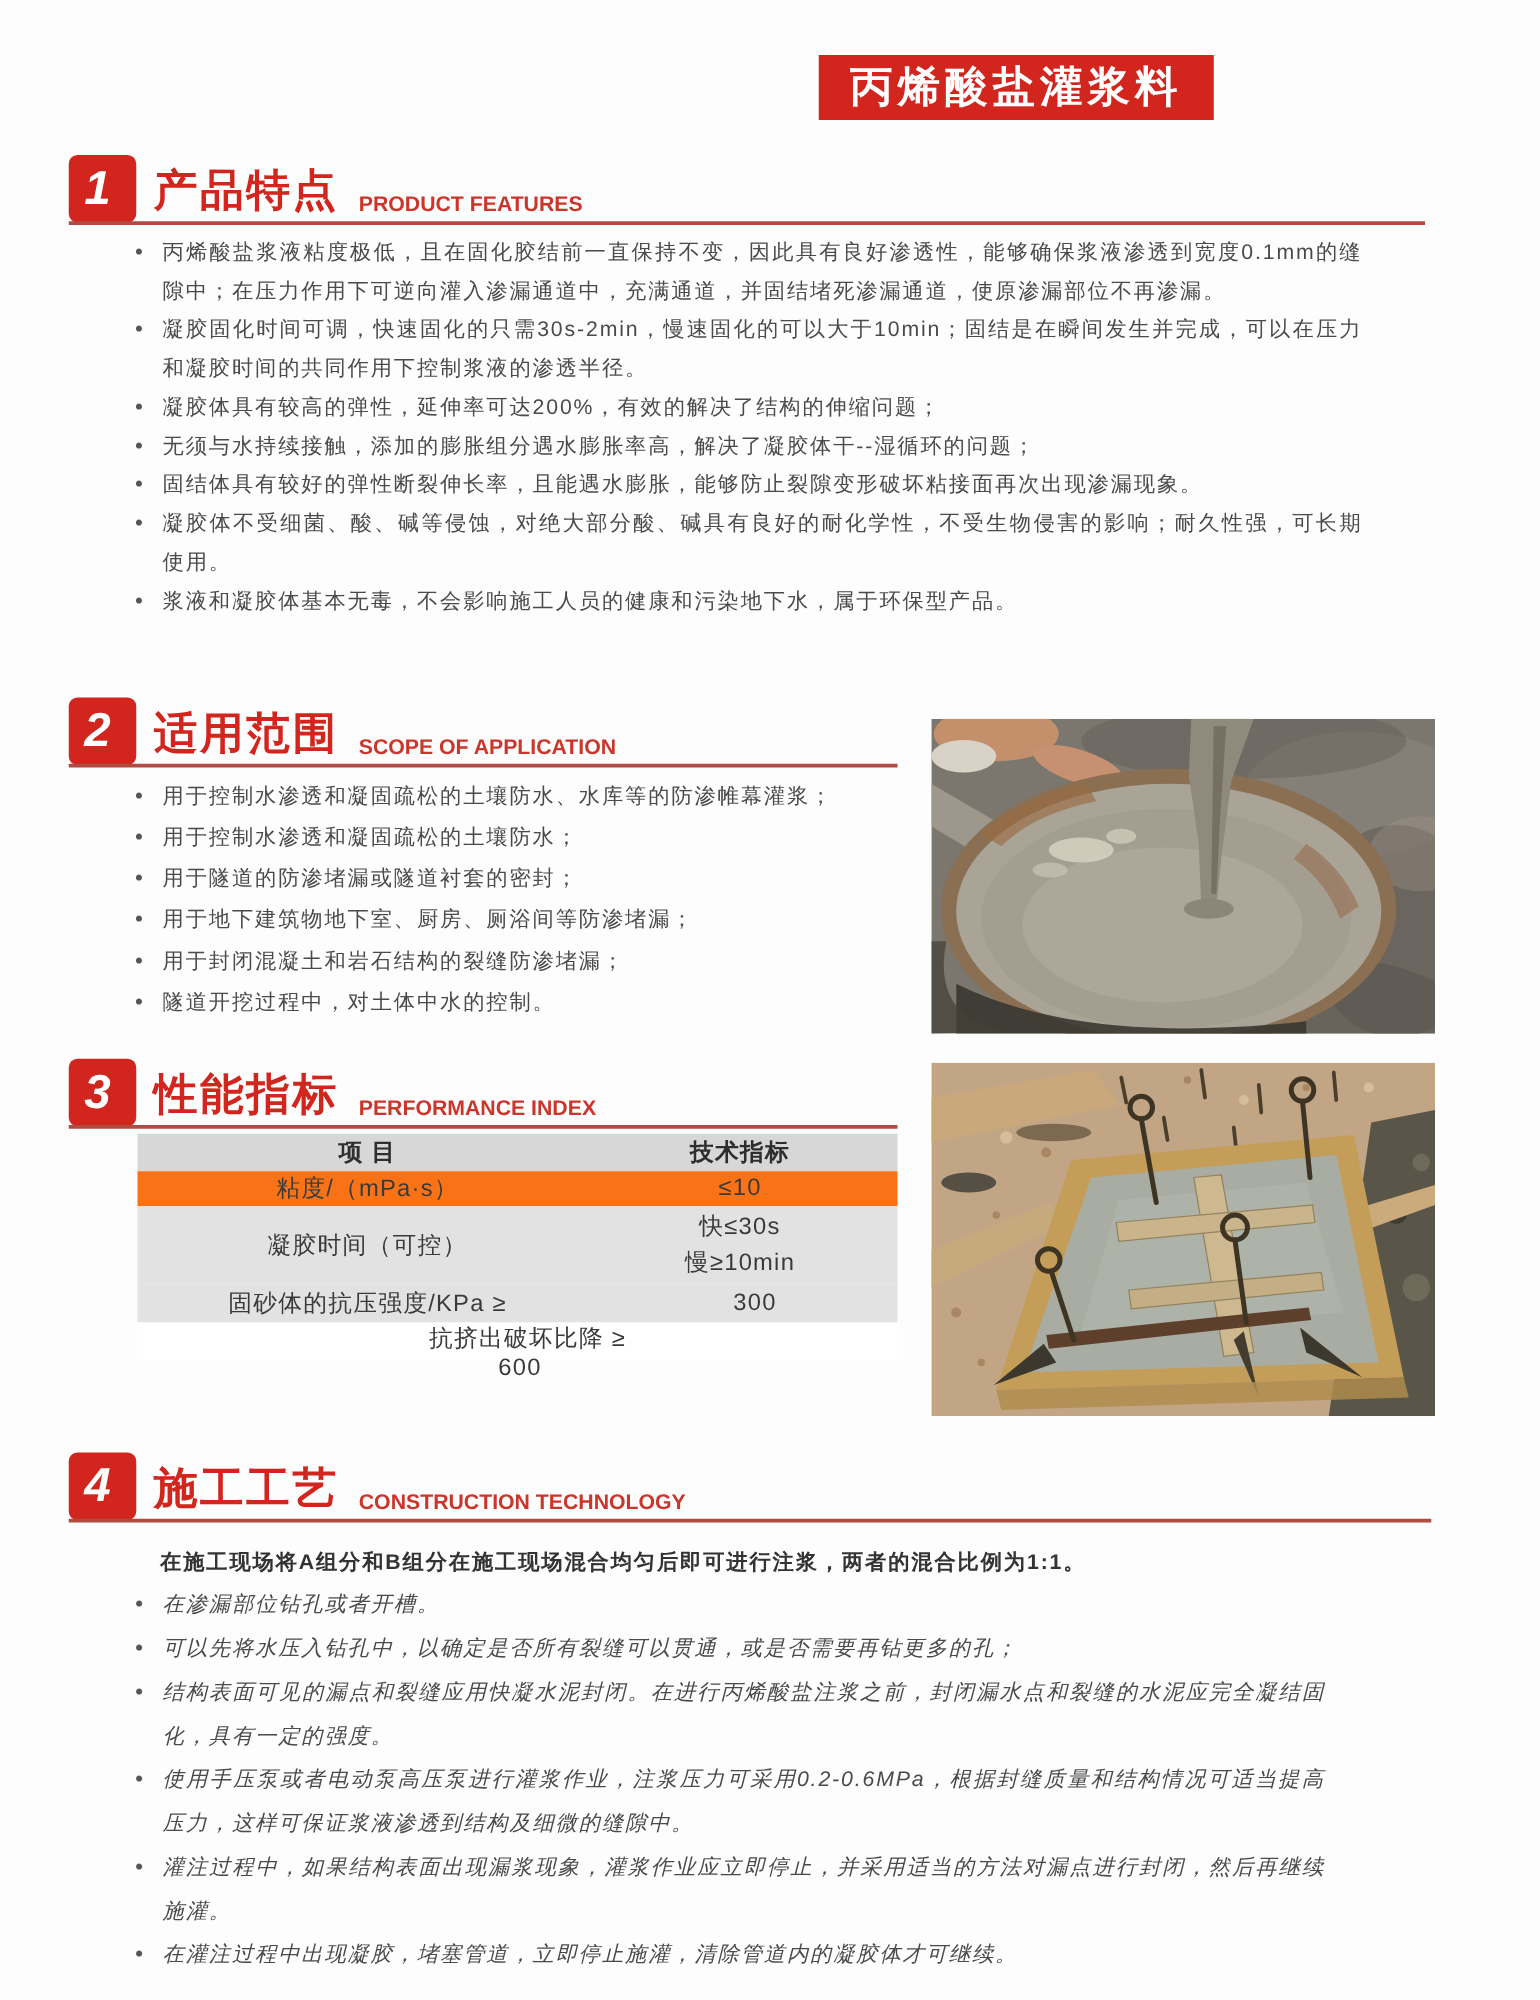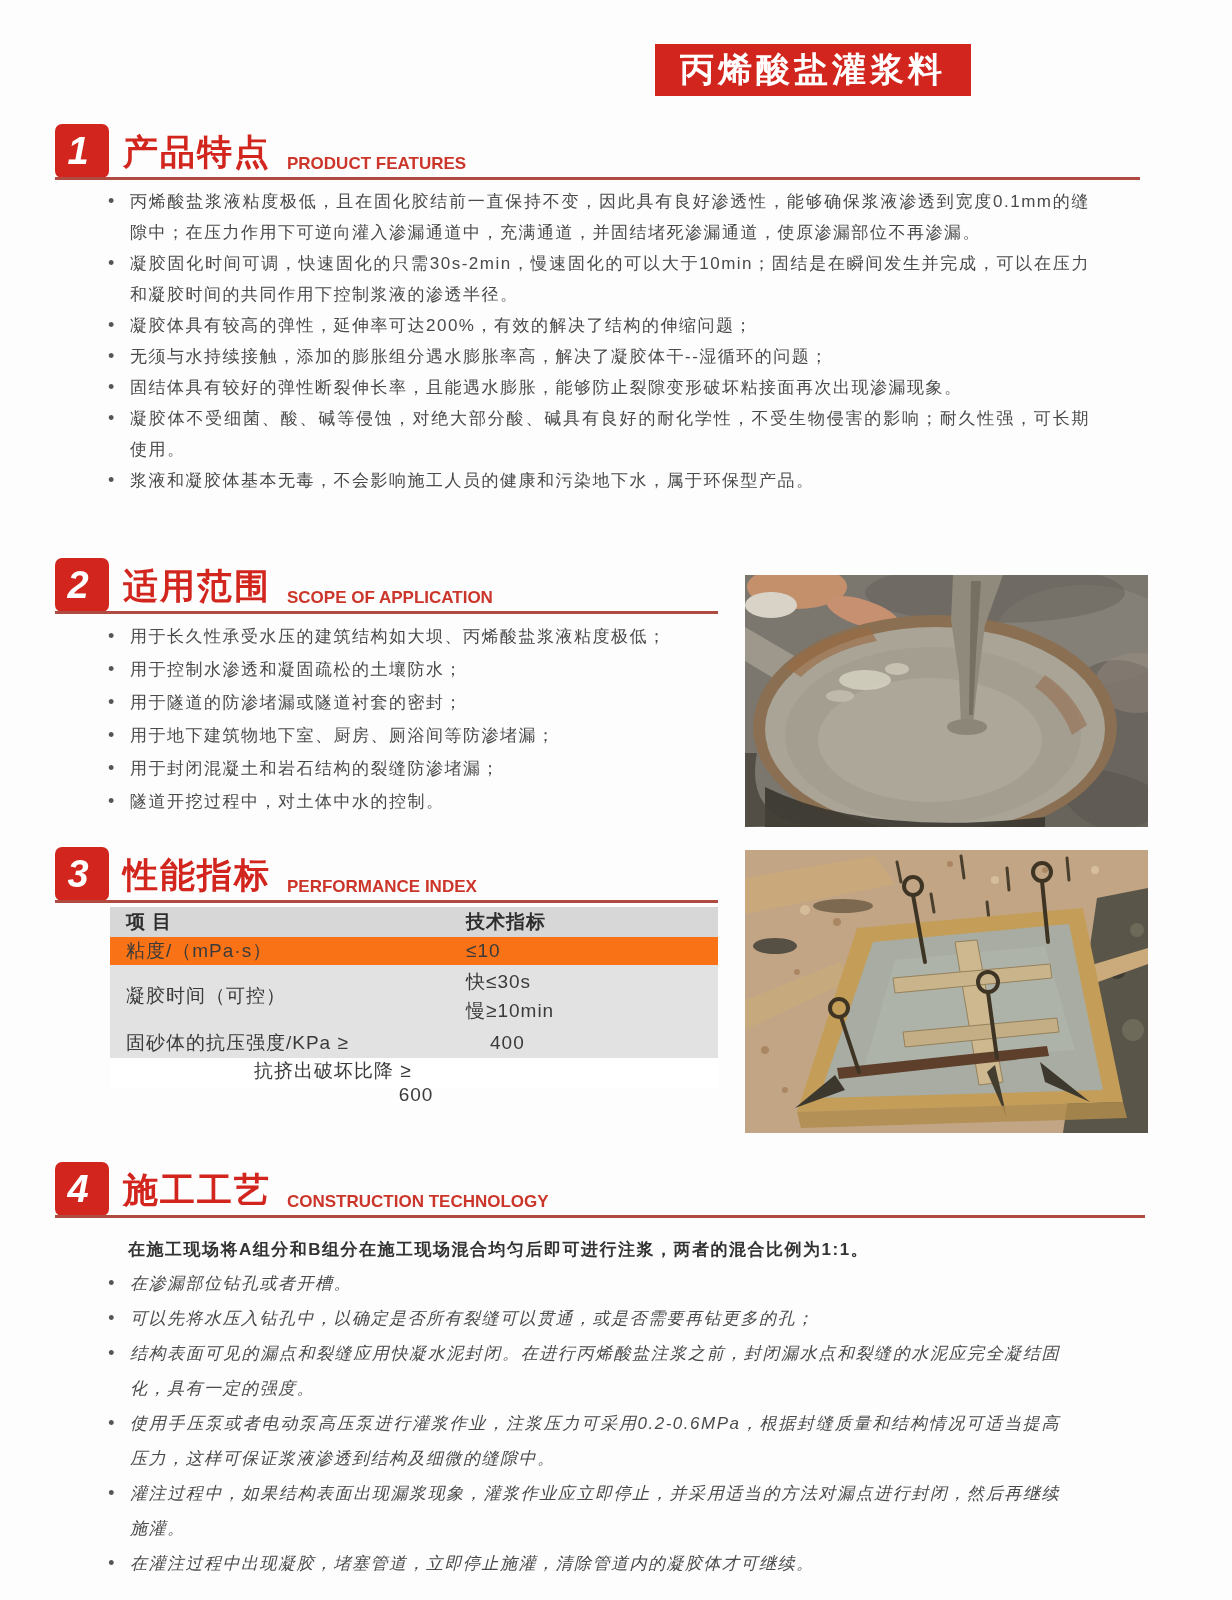--- a/index.html
+++ b/index.html
@@ -56,21 +56,21 @@
   .list-s4 li { line-height:35px; }
 
   
   .s4-intro {
     position:absolute; left:128px; top:1238px; width:1000px;
     font-size:17px; font-weight:bold; color:#333333; letter-spacing:1.5px;
   }
 
   
   .ptable { position:absolute; left:110px; top:907px; width:608px; font-size:19px; color:#3a3a3a; }
-  .trow { display:flex; align-items:center; box-sizing:border-box; }
+  .trow { display:flex; align-items:center; box-sizing:border-box;text-align:center; }
   .trow.multiline { align-items:center; }
   .tc1 { width:352px; padding-left:16px; box-sizing:border-box; letter-spacing:1px; }
   .tc2 { flex:1; padding-left:4px; box-sizing:border-box; letter-spacing:1px; }
   .row-head  { height:30px; background:#d7d7d7; font-weight:bold; color:#2e2e2e; }
   .row-1 { height:28px; background:#f97316; }
   .row-2 { height:62px; background:#e2e2e2; }
   .row-3 { height:32px; background:#ffffff; }
   .row-4 { height:31px; background:#e2e2e2;gap:24px; }
   .row-5 { height:31px; background:#ffffff;flex-direction:column; }
   .tc2 .vline { line-height:29px; }
@@ -106,21 +106,21 @@
   </ul>
 
   <div class="sec-head" style="top:556px; width:663px;">
     <div class="sec-num">2</div>
     <div class="sec-zh">适用范围</div>
     <div class="sec-en">SCOPE OF APPLICATION</div>
     <div class="underline"></div>
   </div>
 
   <ul class="blist list-s2">
-    <li>用于长久性承受水压的建筑结构如大坝、丙烯酸盐浆液粘度极低；</li>
+    <li>用于控制水渗透和凝固疏松的土壤防水、水库等的防渗帷幕灌浆；</li>
     <li>用于控制水渗透和凝固疏松的土壤防水；</li>
     <li>用于隧道的防渗堵漏或隧道衬套的密封；</li>
     <li>用于地下建筑物地下室、厨房、厕浴间等防渗堵漏；</li>
     <li>用于封闭混凝土和岩石结构的裂缝防渗堵漏；</li>
     <li>隧道开挖过程中，对土体中水的控制。</li>
   </ul>
 
   <div class="photo photo-1">
     <svg viewBox="0 0 403 252" preserveAspectRatio="none">
       <rect width="403" height="252" fill="#7b766e"></rect>
@@ -174,21 +174,21 @@
     </div>
     <div class="trow row-2 multiline">
       <div class="tc1">凝胶时间（可控）</div>
       <div class="tc2">
         <div class="vline">快≤30s</div>
         <div class="vline">慢≥10min</div>
       </div>
     </div>
     <div class="trow row-4">
       <div class="tc1">固砂体的抗压强度/KPa ≥</div>
-      <div class="tc2">400</div>
+      <div class="tc2">300</div>
     </div>
     <div class="trow row-5">
       <div class="tc1">抗挤出破坏比降 ≥</div>
       <div class="tc2">600</div>
     </div>
   </div>
 
   <div class="photo photo-2">
     <svg viewBox="0 0 403 283" preserveAspectRatio="none">
       <rect width="403" height="283" fill="#c2a585"></rect>

